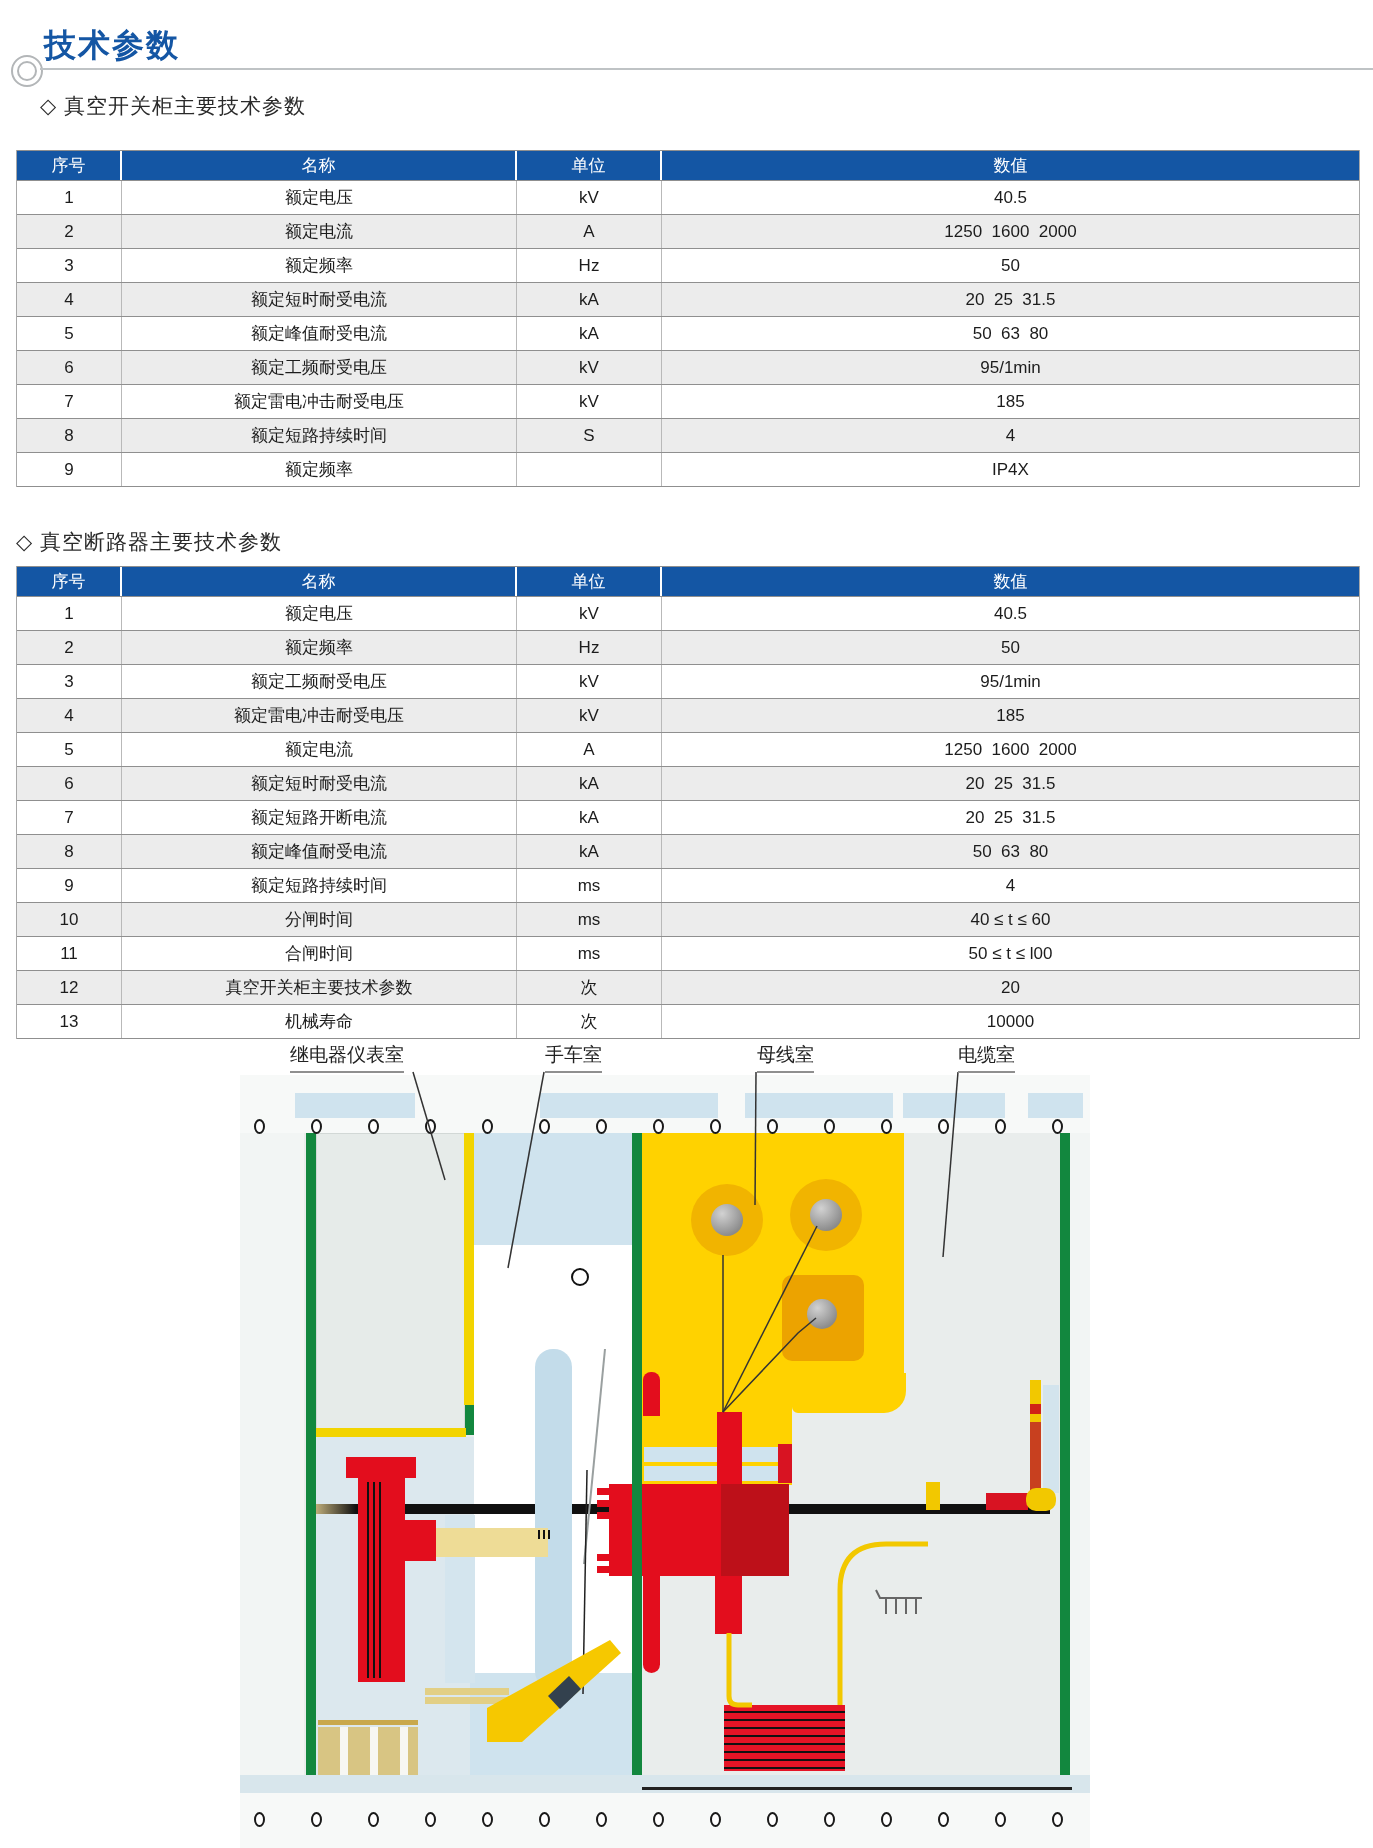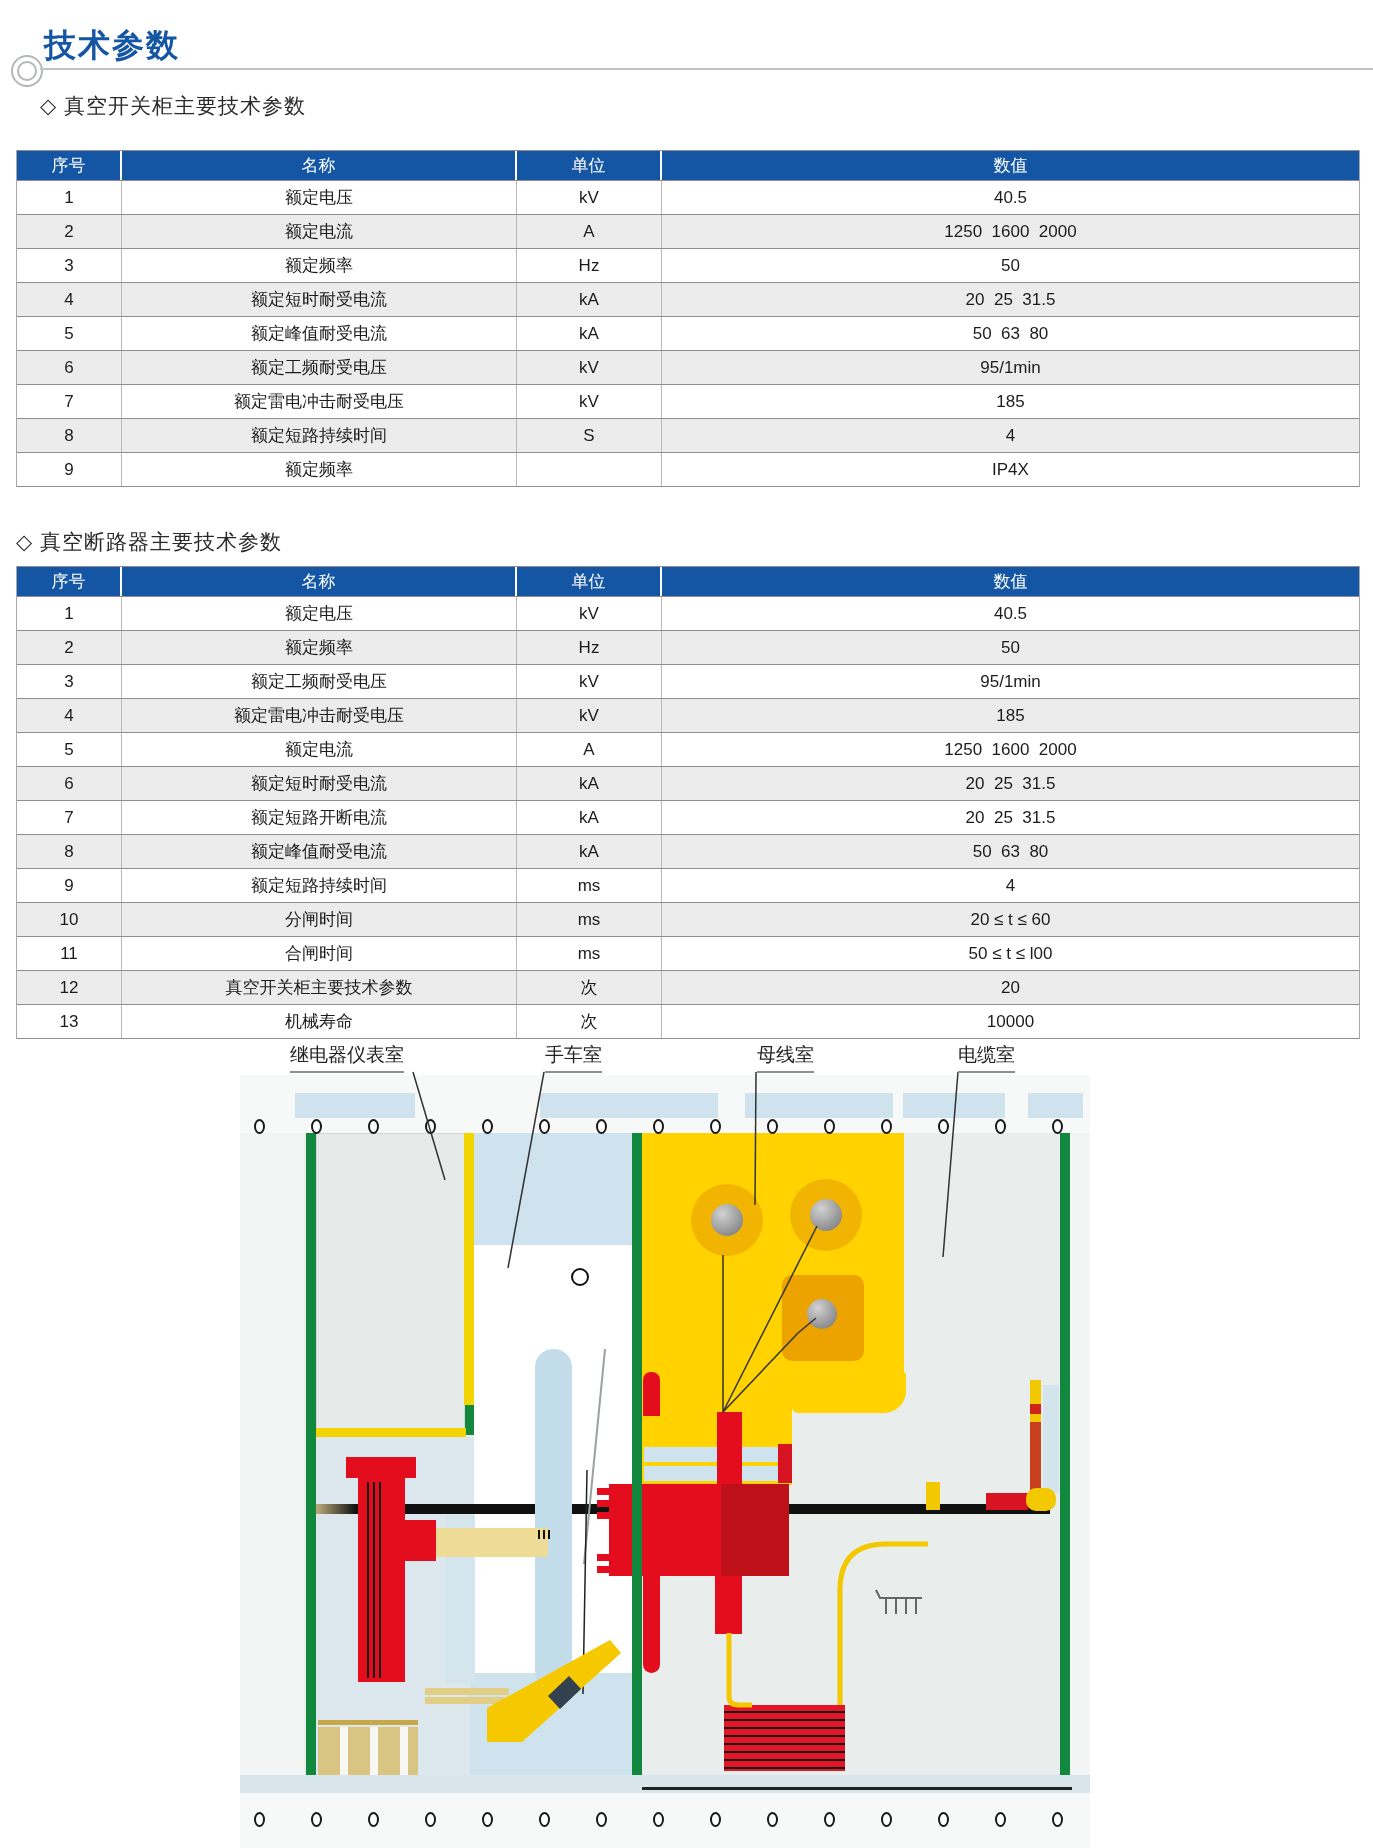--- a/index.html
+++ b/index.html
@@ -165,21 +165,21 @@
       <div class="trow">
         <div class="cell c0">9</div>
         <div class="cell c1">额定短路持续时间</div>
         <div class="cell c2">ms</div>
         <div class="cell c3">4</div>
       </div>
       <div class="trow alt">
         <div class="cell c0">10</div>
         <div class="cell c1">分闸时间</div>
         <div class="cell c2">ms</div>
-        <div class="cell c3">20 ≤ t ≤ 60</div>
+        <div class="cell c3">40 ≤ t ≤ 60</div>
       </div>
       <div class="trow">
         <div class="cell c0">11</div>
         <div class="cell c1">合闸时间</div>
         <div class="cell c2">ms</div>
         <div class="cell c3">50 ≤ t ≤ l00</div>
       </div>
       <div class="trow alt">
         <div class="cell c0">12</div>
         <div class="cell c1">真空开关柜主要技术参数</div>

